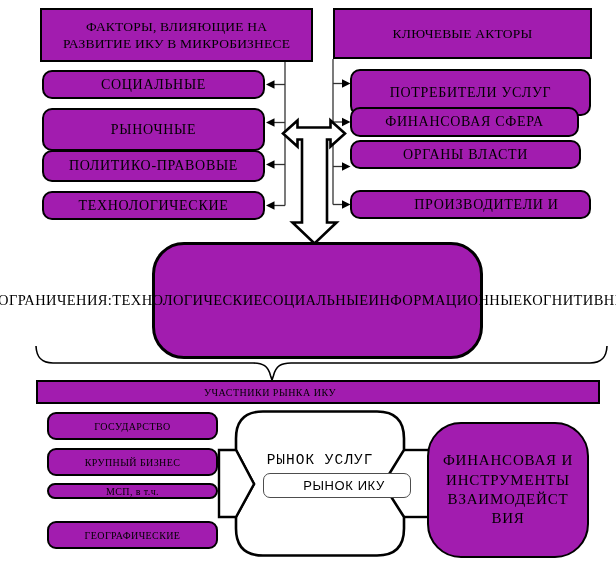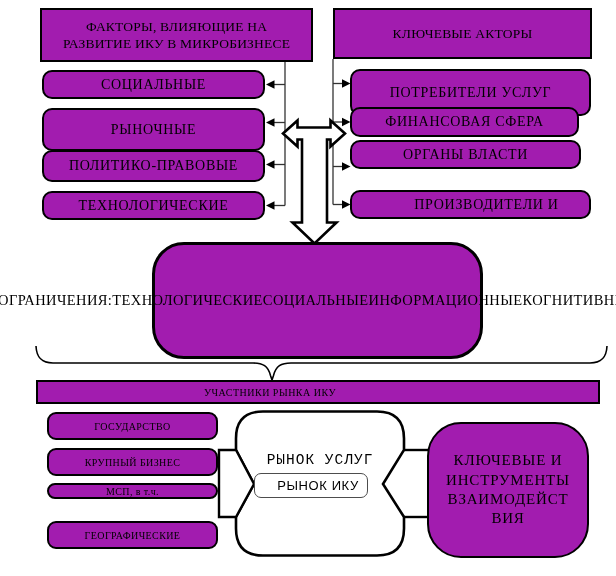--- a/index.html
+++ b/index.html
@@ -108,22 +108,22 @@
   </div>
 
   <div class="box bar" style="left:36px;top:380px;width:564px;height:24px;">УЧАСТНИКИ РЫНКА ИКУ</div>
 
   <div class="box bpill" style="left:47px;top:412px;width:171px;height:28px;">ГОСУДАРСТВО</div>
   <div class="box bpill" style="left:47px;top:448px;width:171px;height:28px;">КРУПНЫЙ БИЗНЕС</div>
   <div class="box bpill" style="left:47px;top:483px;width:171px;height:16px;">МСП, в т.ч.</div>
   <div class="box bpill" style="left:47px;top:521px;width:171px;height:28px;">ГЕОГРАФИЧЕСКИЕ</div>
 
   <div class="market-label" style="left:236px;top:450px;width:168px;height:20px;font-family:Liberation Mono, monospace;">РЫНОК УСЛУГ</div>
-  <div class="inner-box" style="left:254px;top:473px;width:114px;height:25px;padding-left:14px;">РЫНОК ИКУ</div>
+  <div class="inner-box" style="left:263px;top:473px;width:148px;height:25px;padding-left:14px;">РЫНОК ИКУ</div>
 
   <div class="box mech" style="left:427px;top:422px;width:162px;height:136px;">
-    <span class="line">КЛЮЧЕВЫЕ И</span>
+    <span class="line">ФИНАНСОВАЯ И</span>
     <span class="line">ИНСТРУМЕНТЫ</span>
     <span class="line">ВЗАИМОДЕЙСТ</span>
     <span class="line">ВИЯ</span>
   </div>
 
 </div>
 
 </body></html>

